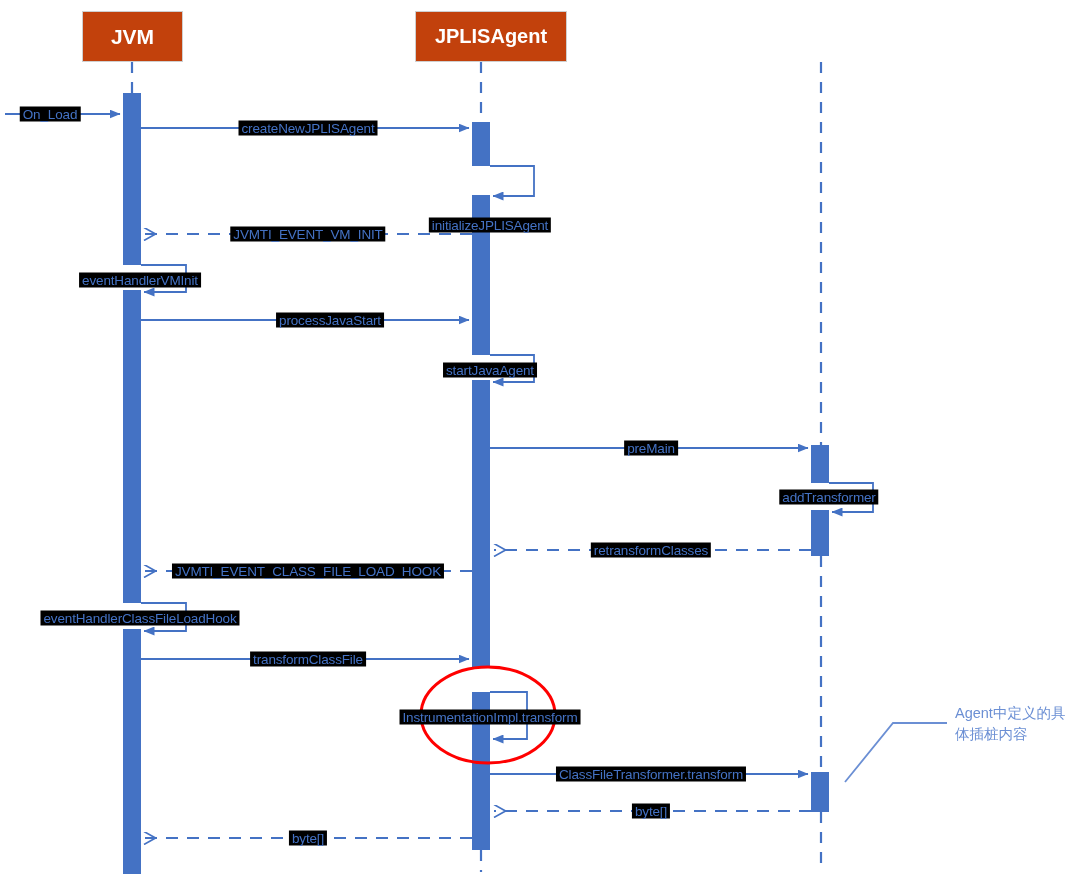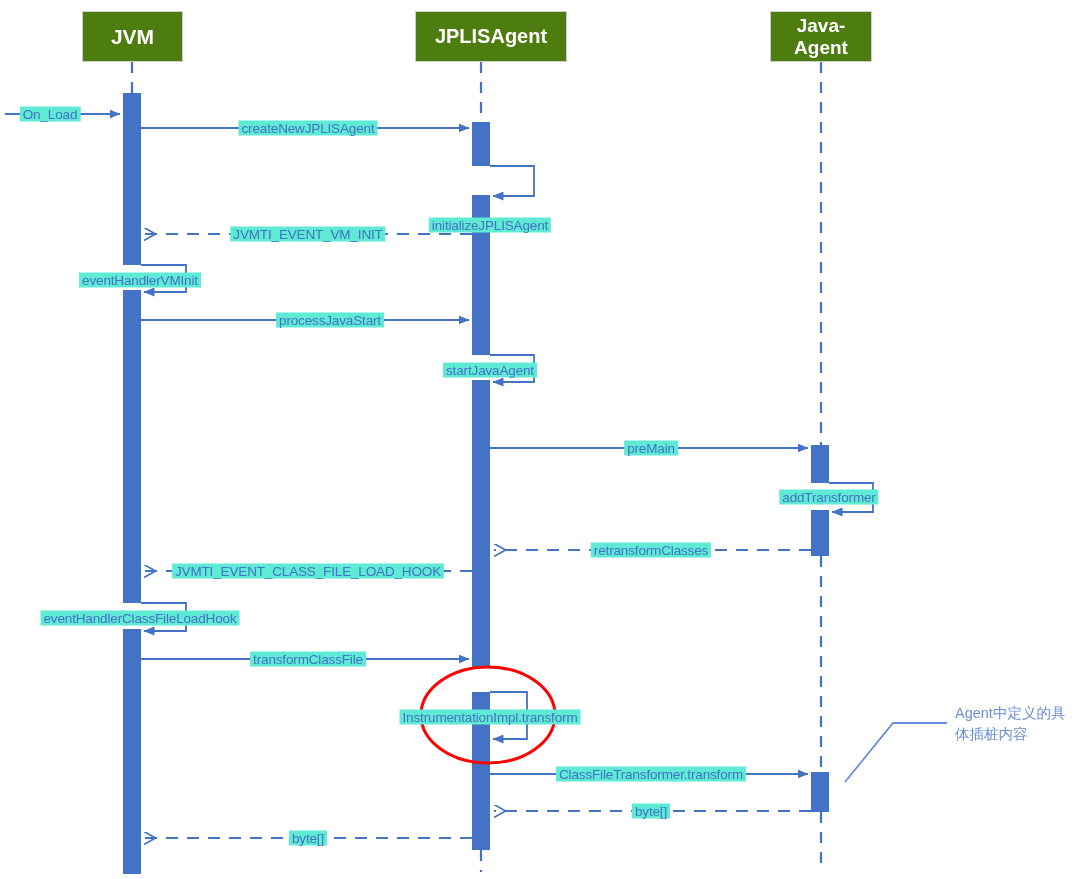--- a/index.html
+++ b/index.html
@@ -1,38 +1,38 @@
 <!DOCTYPE html>
 <html><head>
 <meta charset="utf-8">
 <style>
   html,body{margin:0;padding:0;background:#ffffff;}
   body{font-family:"Liberation Sans","DejaVu Sans",sans-serif;}
   #canvas{position:relative;width:1080px;height:879px;overflow:hidden;background:#fff;}
   svg.layer{position:absolute;left:0;top:0;width:1080px;height:879px;}
   .lifeline-head{
     position:absolute;
-    background:#4d7c0f;
+    background:#c2410c;
     border:1px solid #cfcfcf;
     color:#ffffff;
     font-weight:bold;
     display:flex;
     align-items:center;
     justify-content:center;
     text-align:center;
     line-height:1.12;
     box-sizing:border-box;
   }
   .msg-label{
     position:absolute;
     color:#4472c4;
     font-size:13.5px;
     white-space:nowrap;
     transform:translate(-50%,-50%);
-    background:#5eead4;
+    background:#000000;
     padding:0 3px;
     letter-spacing:-0.15px;
   }
   .note-text{
     position:absolute;
     color:#6b8fd4;
     font-size:14.5px;
     line-height:1.45;
     white-space:pre-line;
   }
@@ -158,24 +158,20 @@
   </svg>
 
   <div class="lifeline-head" style="left:82px;top:11px;width:101px;height:51px;font-size:21px;">
     <span>JVM</span>
   </div>
 
   <div class="lifeline-head" style="left:415px;top:11px;width:152px;height:51px;font-size:20px;">
     <span>JPLISAgent</span>
   </div>
 
-  <div class="lifeline-head" style="left:770px;top:11px;width:102px;height:51px;font-size:19px;">
-    <span style="white-space:pre-line;">Java-
-Agent</span>
-  </div>
 
   <div class="msg-label" style="left:50px;top:114px;">On_Load</div>
   <div class="msg-label" style="left:308px;top:128px;">createNewJPLISAgent</div>
   <div class="msg-label" style="left:490px;top:181px;margin-top:44px;">initializeJPLISAgent</div>
   <div class="msg-label" style="left:308px;top:234px;">JVMTI_EVENT_VM_INIT</div>
   <div class="msg-label" style="left:140px;top:280px;">eventHandlerVMInit</div>
   <div class="msg-label" style="left:308px;top:320px;margin-left:22px;">processJavaStart</div>
   <div class="msg-label" style="left:490px;top:370px;">startJavaAgent</div>
   <div class="msg-label" style="left:651px;top:448px;text-align:center;">preMain</div>
   <div class="msg-label" style="left:829px;top:497px;">addTransformer</div>

